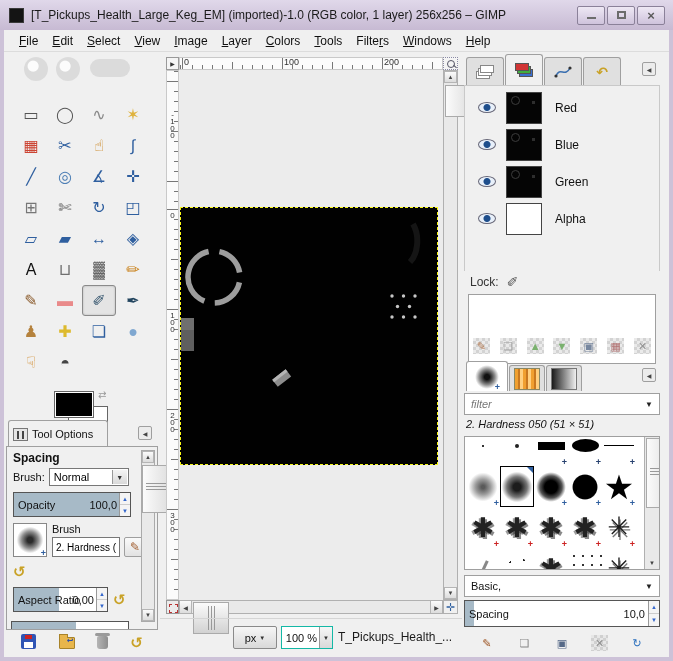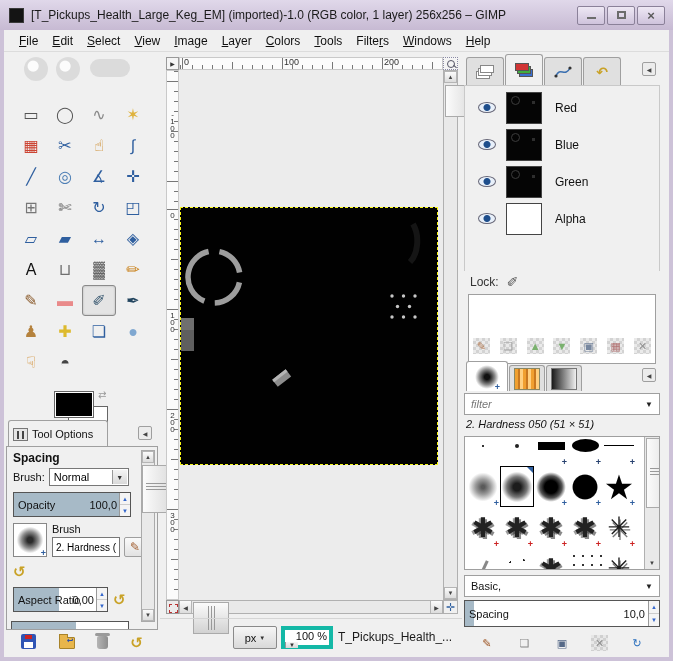--- a/index.html
+++ b/index.html
@@ -111,21 +111,21 @@
   .h-scroll .thumb::after{content:"";position:absolute;left:50%;top:3px;bottom:3px;width:1px;background:#999;box-shadow:3px 0 0 #999,-3px 0 0 #999;}
   .qmask-btn{position:absolute;left:162px;top:570px;width:13px;height:14px;border:1px solid #999;background:#ececec;}
   .qmask-btn::before{content:"";position:absolute;left:2px;top:3px;width:7px;height:7px;border:1px dashed #b33;}
   .nav-btn{position:absolute;left:439px;top:570px;width:15px;height:14px;background:#f0f0f0;border:1px solid #b0b0b0;color:#2f5f9f;font-size:11px;font-weight:bold;display:flex;align-items:center;justify-content:center;}
   .zoom-follow-btn{position:absolute;left:439px;top:27px;width:15px;height:13px;border:1px dotted #8a8aa5;background:#f4f4f4;}
   .zoom-follow-btn::before{content:"";position:absolute;left:3px;top:2px;width:6px;height:6px;border:1px solid #556;border-radius:50%;}
   .zoom-follow-btn::after{content:"";position:absolute;left:9px;top:8px;width:4px;height:1px;background:#556;transform:rotate(40deg);}
   .statusbar{position:absolute;left:156px;top:588px;width:302px;height:36px;border-top:1px solid #d5d5d5;}
   .unit-btn{position:absolute;left:73px;top:7px;width:44px;height:23px;border:1px solid #8a8a8a;background:linear-gradient(#f6f6f6,#d9d9d9);font-size:11px;color:#111;display:flex;align-items:center;justify-content:center;gap:3px;border-radius:2px;}
   .unit-btn::after{content:"▼";font-size:6px;color:#333;}
-  .zoom-combo{position:absolute;left:121px;top:7px;width:52px;height:23px;border:4px solid #14b8a6;background:#fff;display:flex;flex-direction:column;}
+  .zoom-combo{position:absolute;left:121px;top:7px;width:52px;height:23px;border:1px solid #14b8a6;background:#fff;display:flex;}
   .zoom-val{flex:1;font-size:11px;color:#111;display:flex;align-items:center;justify-content:flex-end;padding-right:2px;}
   .zoom-dd{width:13px;border-left:1px solid #999;background:linear-gradient(#f6f6f6,#d9d9d9);font-size:6px;color:#333;display:flex;align-items:center;justify-content:center;}
   .status-text{position:absolute;left:178px;top:11px;font-size:12px;color:#1a1a1a;white-space:nowrap;}
   
   .channels-dock{position:absolute;left:460px;top:24px;width:196px;height:303px;}
   .dock-tabs{position:absolute;left:2px;top:0;height:31px;display:flex;align-items:flex-end;}
   .dock-tab{width:38px;height:28px;border:1px solid #9f9f9f;border-bottom:none;background:#e0e0e0;border-radius:3px 3px 0 0;display:flex;align-items:center;justify-content:center;margin-right:1px;}
   .dock-tab.active{background:#f0f0f0;height:31px;}
   .icon-layers{position:relative;width:18px;height:14px;}
   .icon-layers i{position:absolute;width:14px;height:8px;background:#fff;border:1px solid #888;}

